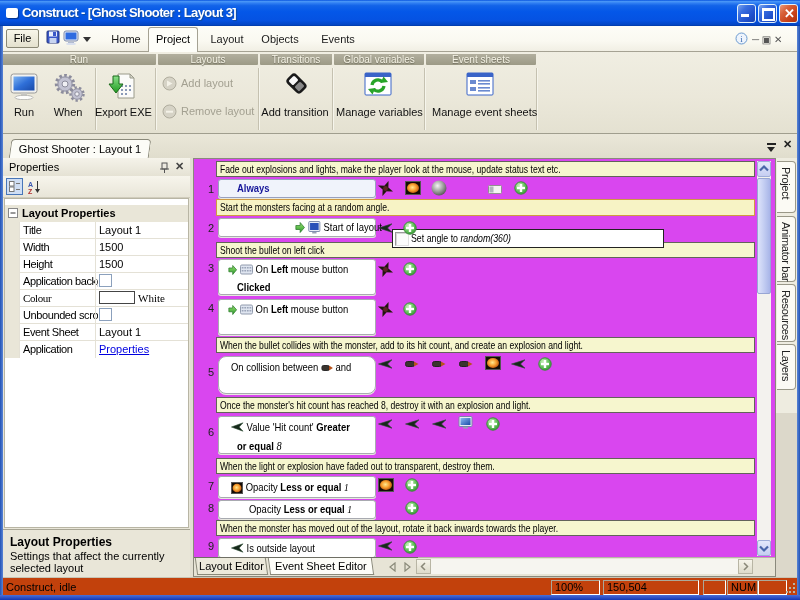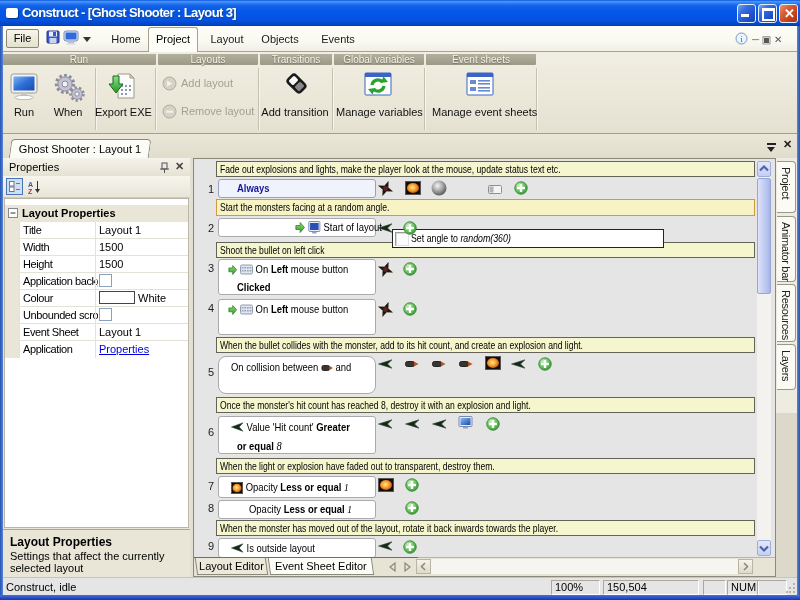--- a/index.html
+++ b/index.html
@@ -190,40 +190,40 @@
 #ptool{position:absolute;left:0;top:18px;width:187px;height:22px;background:linear-gradient(180deg,#f7f5ec,#e8e5d8);border-bottom:1px solid #d0ccbc;box-sizing:border-box;}
 #pgrid{position:absolute;left:1px;top:40px;width:185px;height:330px;background:#fff;border:1px solid #b8b5a4;box-sizing:border-box;}
 .prow{position:absolute;left:14px;width:169px;height:17px;border-bottom:1px solid #e4e1d6;box-sizing:border-box;}
 .plab{position:absolute;left:4px;top:2px;width:75px;height:13px;overflow:hidden;white-space:nowrap;letter-spacing:-0.4px;}
 .pval{position:absolute;left:80px;top:2px;}
 .pdiv{position:absolute;left:76px;top:0;width:1px;height:17px;background:#e4e1d6;}
 .pmargin{position:absolute;left:0;top:0;width:14px;height:136px;background:#e9e6d8;border-right:1px solid #e4e1d6;}
 .cbx{position:absolute;width:13px;height:13px;background:#fff;border:1px solid #8ba0bc;box-sizing:border-box;}
 #pdesc{position:absolute;left:0;top:371px;width:187px;height:48px;background:#e9e6d8;border-top:1px solid #a8a595;}
 
-#events{left:193px;top:158px;width:583px;height:419px;background:#e5e5e5;border:1px solid #8a897c;box-sizing:border-box;}
+#events{left:193px;top:158px;width:583px;height:419px;background:#d946ef;border:1px solid #8a897c;box-sizing:border-box;}
 .comment{position:absolute;left:22px;width:539px;height:16px;background:#f6f6ce;border:1px solid #63635a;line-height:15px;padding-left:3px;box-sizing:border-box;overflow:hidden;white-space:nowrap;}
 .comment>span{display:inline-block;transform:scaleX(0.78);transform-origin:0 50%;}
 .ebox{position:absolute;left:24px;width:158px;background:#fff;border:1px solid #a8aab0;border-radius:3px;box-shadow:0 1px 0 #e8e8e0;box-sizing:border-box;}
 .enum{position:absolute;left:8px;width:12px;text-align:right;color:#222;}
 .eline{position:absolute;left:0;width:158px;height:18px;white-space:nowrap;}
 .eline>span.sx{display:inline-block;transform:scaleX(0.86);transform-origin:0 50%;white-space:nowrap;}
 b.nv{color:#16169a;}
 .icoP{position:absolute;}
 
 #rtabs{left:776px;top:158px;width:21px;height:419px;background:#eeece0;}
 .vtab{position:absolute;left:1px;width:19px;background:#fbfaf4;border:1px solid #9a9888;border-left:none;border-radius:0 4px 4px 0;box-sizing:border-box;}
 .vtab span{position:absolute;left:3px;top:5px;writing-mode:vertical-rl;font-size:11px;color:#222;white-space:nowrap;letter-spacing:-0.3px;}
 
 #btabs{position:absolute;left:0;top:399px;width:581px;height:18px;background:#e7e4d6;}
 .btab{position:absolute;top:0px;height:17px;line-height:16px;text-align:center;border:1px solid #8a897a;border-top:none;box-sizing:border-box;}
 
 .sbtn{position:absolute;background:linear-gradient(180deg,#e3e8fb,#c6cef2);border:1px solid #9fadd8;border-radius:2px;box-sizing:border-box;color:#3c5a9c;text-align:center;}
 
-#status{left:0;top:577px;width:800px;height:18px;background:#e5e5e5;border-top:1px solid #c8c5b5;box-sizing:border-box;}
+#status{left:0;top:577px;width:800px;height:18px;background:#c2410c;border-top:1px solid #c8c5b5;box-sizing:border-box;}
 .sfield{position:absolute;top:2px;height:13px;border:1px solid #aca899;border-right-color:#fff;border-bottom-color:#fff;padding:0 3px;line-height:13px;}
 
 #bleft{left:0;top:26px;width:3px;height:569px;background:linear-gradient(90deg,#2353b5,#5a85d6);}
 #bright{left:797px;top:26px;width:3px;height:569px;background:linear-gradient(90deg,#5a85d6,#2353b5);}
 #bbot{left:0;top:595px;width:800px;height:5px;background:linear-gradient(180deg,#4a6fd8,#1336b4);}
 </style>
 <div id="docstrip" class="abs">
 <div id="doctab">
       <span>Ghost Shooter : Layout 1</span>
     </div>
@@ -278,21 +278,21 @@
 <div class="prow" style="top:57px;">
         <span class="plab">Height</span>
         <span class="pdiv"></span>
         <span class="pval">1500</span>
       </div>
 <div class="prow" style="top:74px;">
         <span class="plab">Application backg</span>
         <span class="pdiv"></span>
         <span class="cbx" style="left:80px;top:1px;"></span>
       </div>
-<div class="prow" style="top:91px;">
+<div class="prow" style="top:91px;font-family:Liberation Serif, serif;">
         <span class="plab">Colour</span>
         <span class="pdiv"></span>
         <span style="position:absolute;left:80px;top:1px;width:36px;height:13px;background:#fff;border:1px solid #444;box-sizing:border-box;"></span>
         <span style="position:absolute;left:119px;top:2px;">White</span>
       </div>
 <div class="prow" style="top:108px;">
         <span class="plab">Unbounded scrolli</span>
         <span class="pdiv"></span>
         <span class="cbx" style="left:80px;top:1px;"></span>
       </div>

